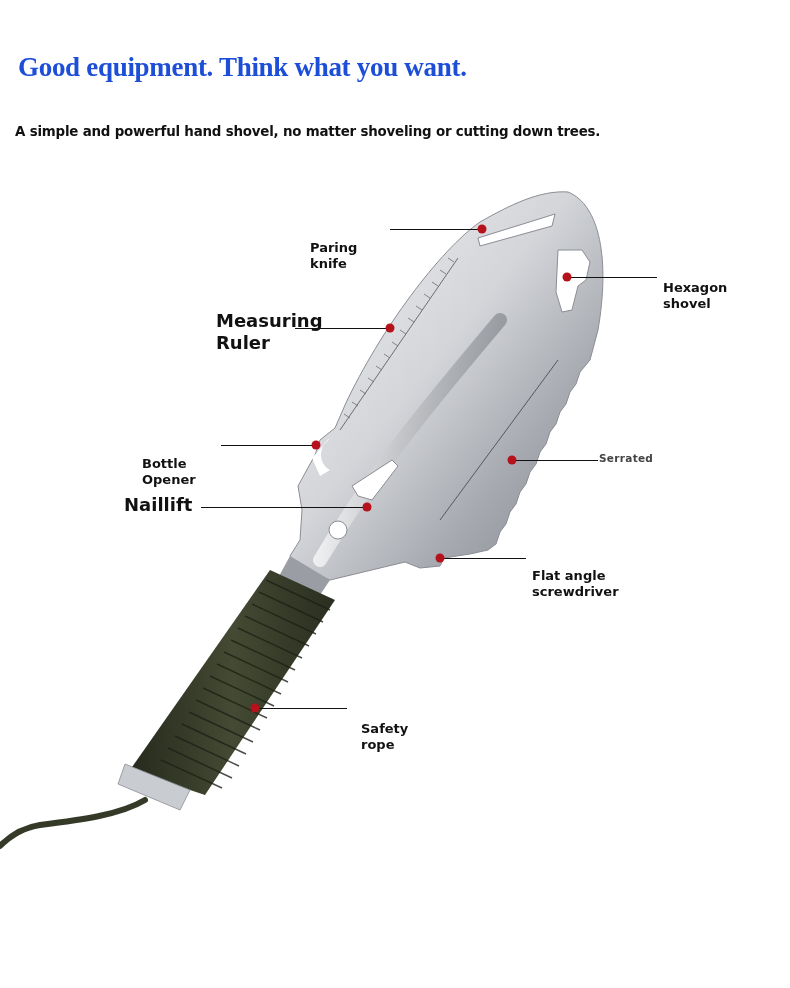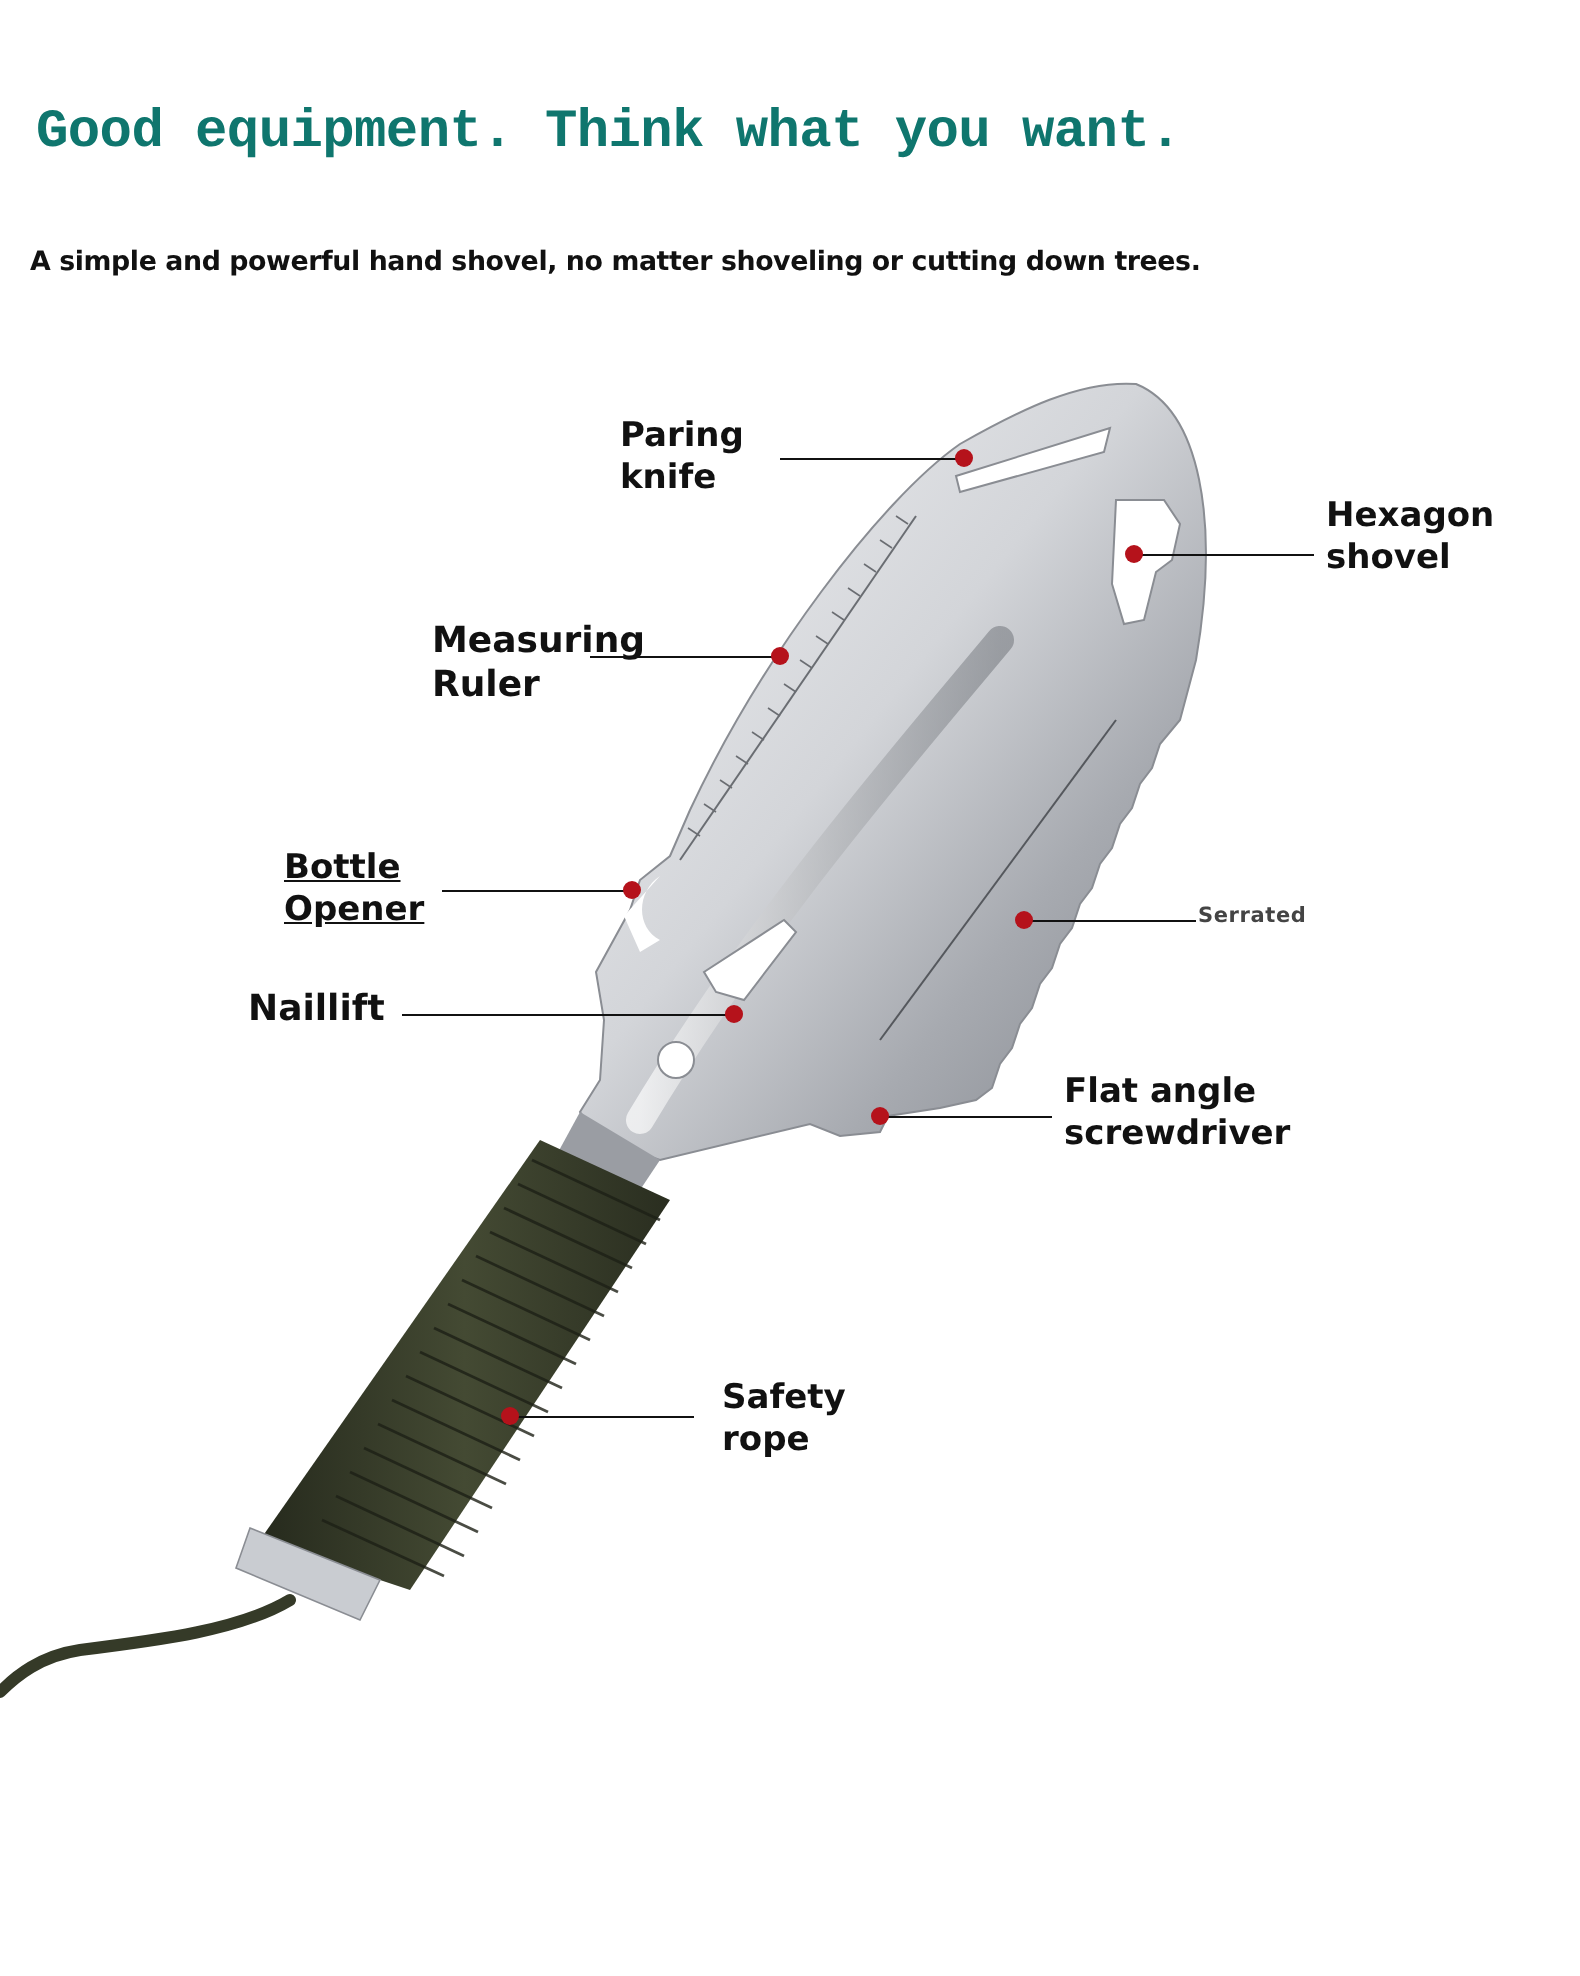--- a/index.html
+++ b/index.html
@@ -1,21 +1,21 @@
 <!DOCTYPE html>
 <html><head>
   <meta charset="utf-8">
   <style>
     html, body { margin: 0; padding: 0; background: #ffffff; }
     body { width: 790px; height: 988px; position: relative; overflow: hidden; font-family: "DejaVu Sans", sans-serif; color: #111; }
-    .headline { position: absolute; left: 18px; top: 52px; font-size: 27px; font-weight: bold; letter-spacing: -0.3px; color: #0f766e; white-space: nowrap; font-family: Liberation Mono, monospace; }
+    .headline { position: absolute; left: 18px; top: 52px; font-size: 27px; font-weight: bold; letter-spacing: -0.3px; color: #1d4ed8; white-space: nowrap; font-family: Liberation Serif, serif; }
     .subline { position: absolute; left: 15px; top: 124px; font-size: 13.4px; font-weight: bold; color: #111; white-space: nowrap; letter-spacing: -0.2px; text-align: center; }
     .illustration { position: absolute; left: 0; top: 0; width: 790px; height: 988px; }
     .label { position: absolute; font-weight: bold; color: #111; line-height: 1.22; white-space: nowrap; }
-    .lbl-16 { font-size: 17px; }
+    .lbl-16 { font-size: 13px; margin-top: 32px; }
     .lbl-14 { font-size: 18px; }
     .lbl-18 { font-size: 18px; }
     .lbl-small { font-size: 10.5px; color: #444; letter-spacing: 0.3px; text-align: center; }
     .leader { position: absolute; height: 1.3px; background: #111; }
     .dot { position: absolute; width: 9px; height: 9px; border-radius: 50%; background: #b5121b; transform: translate(-50%, -50%); }
   </style>
 </head>
 <body>
 
 <div class="headline">Good equipment. Think what you want.</div>
@@ -135,21 +135,21 @@
 <div>
   <div class="label lbl-14" style="left:216px; top:310px;">
     <div>Measuring</div>
     <div>Ruler</div>
   </div>
   <div class="leader" style="left:295px; top:328px; width:95px;"></div>
   <div class="dot" style="left:390px; top:328px;"></div>
 </div>
 
 <div>
-  <div class="label lbl-16" style="left:142px; top:424px;text-decoration:underline;">
+  <div class="label lbl-16" style="left:142px; top:424px;">
     <div>Bottle</div>
     <div>Opener</div>
   </div>
   <div class="leader" style="left:221px; top:445px; width:95px;"></div>
   <div class="dot" style="left:316px; top:445px;"></div>
 </div>
 
 <div>
   <div class="label lbl-small" style="left:599px; top:452px;">Serrated</div>
   <div class="leader" style="left:512px; top:460px; width:86px;"></div>

